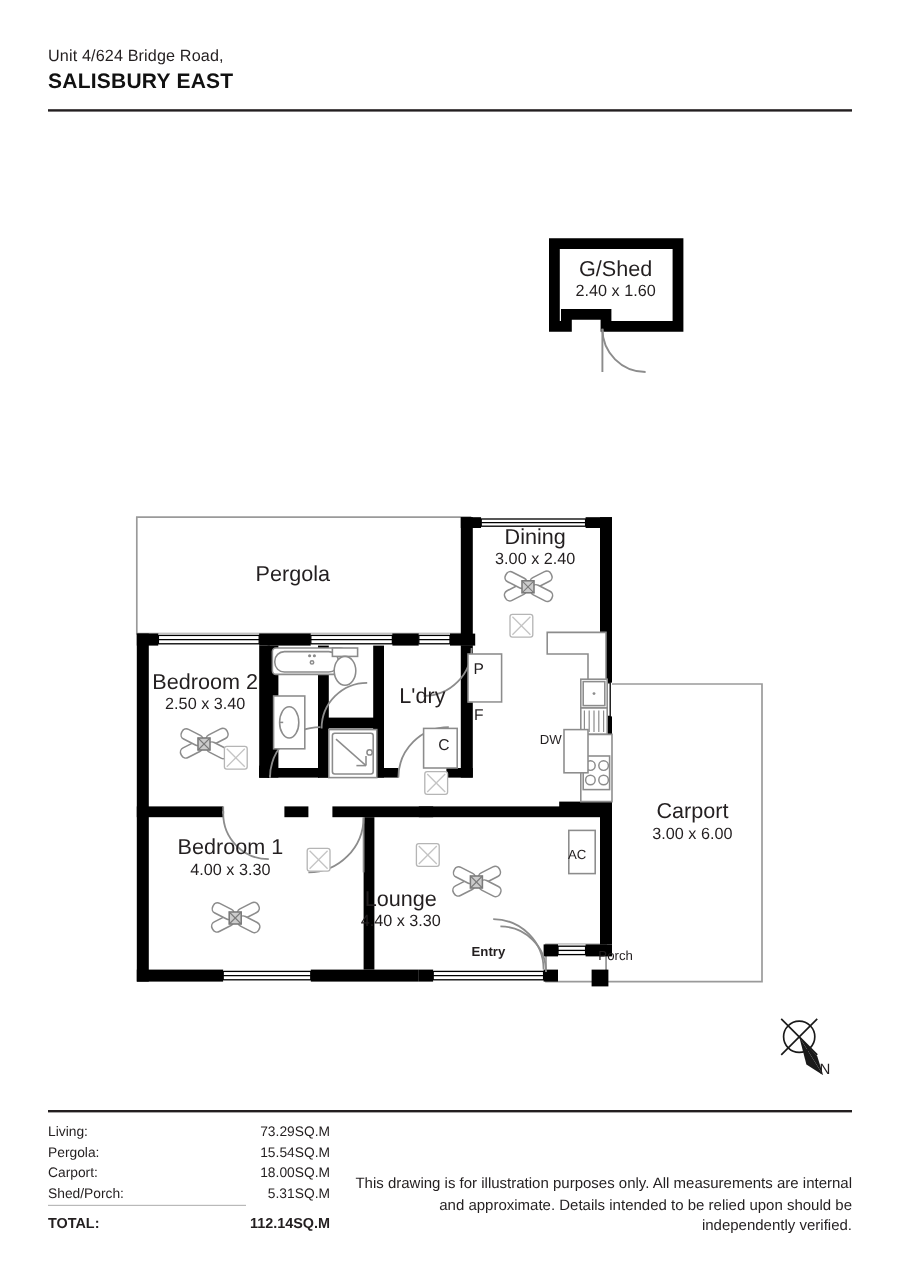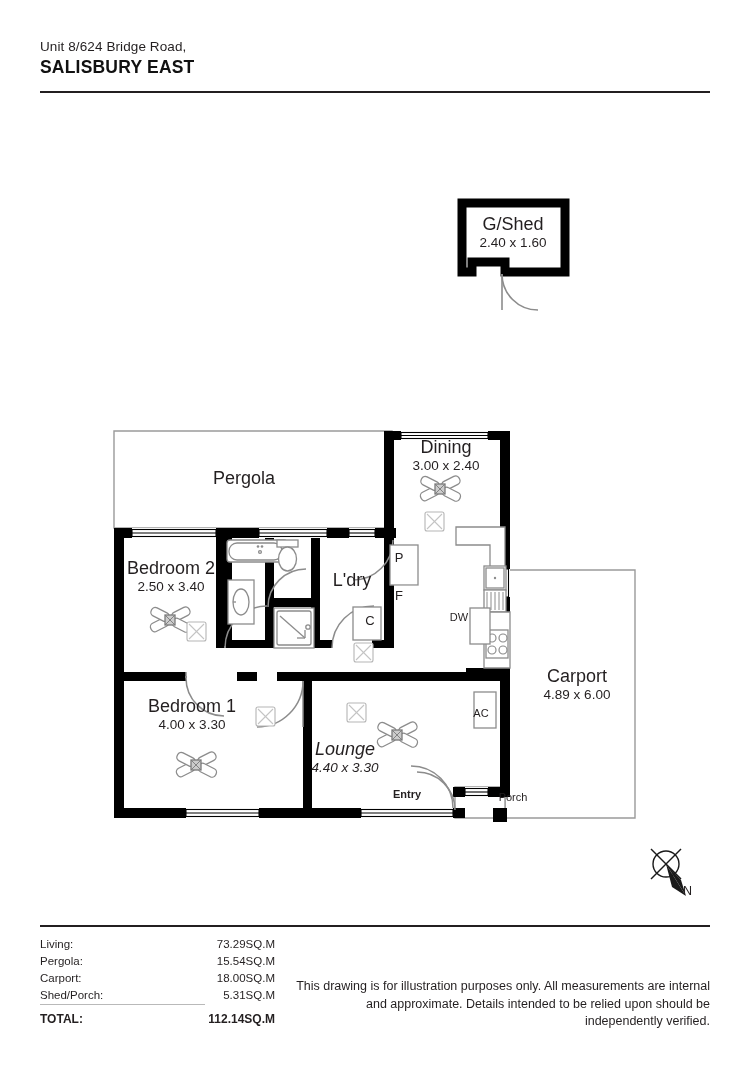--- a/index.html
+++ b/index.html
@@ -33,21 +33,21 @@
   #areas td.v{text-align:right;}
   #areas tr.total td{font-weight:bold;font-size:12px;padding-top:9px;}
   #areas-divider{position:absolute;left:40px;top:1004px;width:165px;height:1px;background:#b9b9b9;}
   #disclaimer{position:absolute;right:40px;top:978px;width:420px;text-align:right;
     font-size:12.5px;line-height:17.5px;color:#231f20;}
 </style>
 </head>
 <body>
 
 <div id="header">
-  <div id="addr-line1">Unit 8/624 Bridge Road,</div>
+  <div id="addr-line1">Unit 4/624 Bridge Road,</div>
   <div id="addr-line2">SALISBURY EAST</div>
 </div>
 <div id="header-rule"></div>
 
 <div id="plan">
 <svg width="750" height="1071" viewBox="0 0 750 1071" xmlns="http://www.w3.org/2000/svg">
   <g shape-rendering="geometricPrecision">
 
   <g>
 
@@ -357,32 +357,32 @@
 <div class="lbl mid" style="left:171px;top:561px;">
   <span class="rm">Bedroom 2</span>
   <span class="dm">2.50 x 3.40</span>
 </div>
 
 <div class="lbl mid" style="left:192px;top:699px;">
   <span class="rm">Bedroom 1</span>
   <span class="dm">4.00 x 3.30</span>
 </div>
 
-<div class="lbl mid" style="left:345px;top:742px;font-style:italic;">
+<div class="lbl mid" style="left:334px;top:742px;">
   <span class="rm">Lounge</span>
   <span class="dm">4.40 x 3.30</span>
 </div>
 
 <div class="lbl mid" style="left:352px;top:573px;">
   <span class="rm">L'dry</span>
 </div>
 
 <div class="lbl mid" style="left:577px;top:669px;">
   <span class="rm">Carport</span>
-  <span class="dm">4.89 x 6.00</span>
+  <span class="dm">3.00 x 6.00</span>
 </div>
 
 <div class="lbl mid" style="left:399px;top:550px;">
   <span>P</span>
 </div>
 <div class="lbl mid" style="left:399px;top:588px;">
   <span>F</span>
 </div>
 <div class="lbl mid" style="left:370px;top:613px;">
   <span>C</span>

